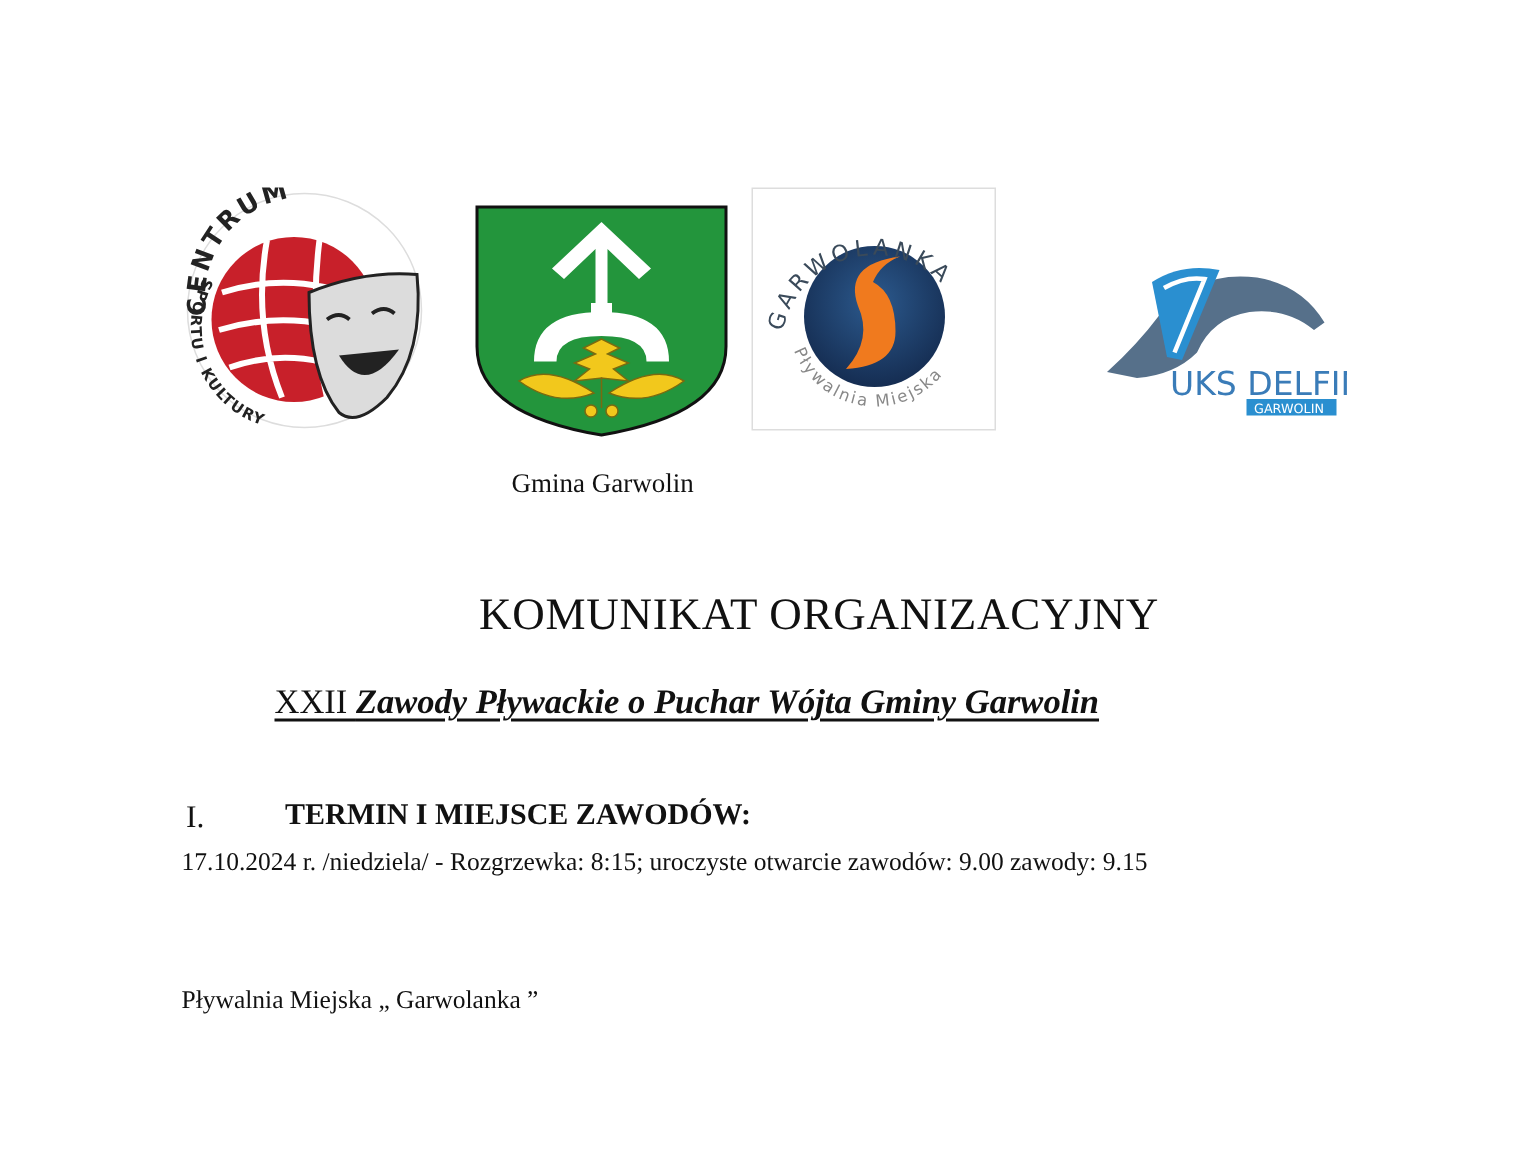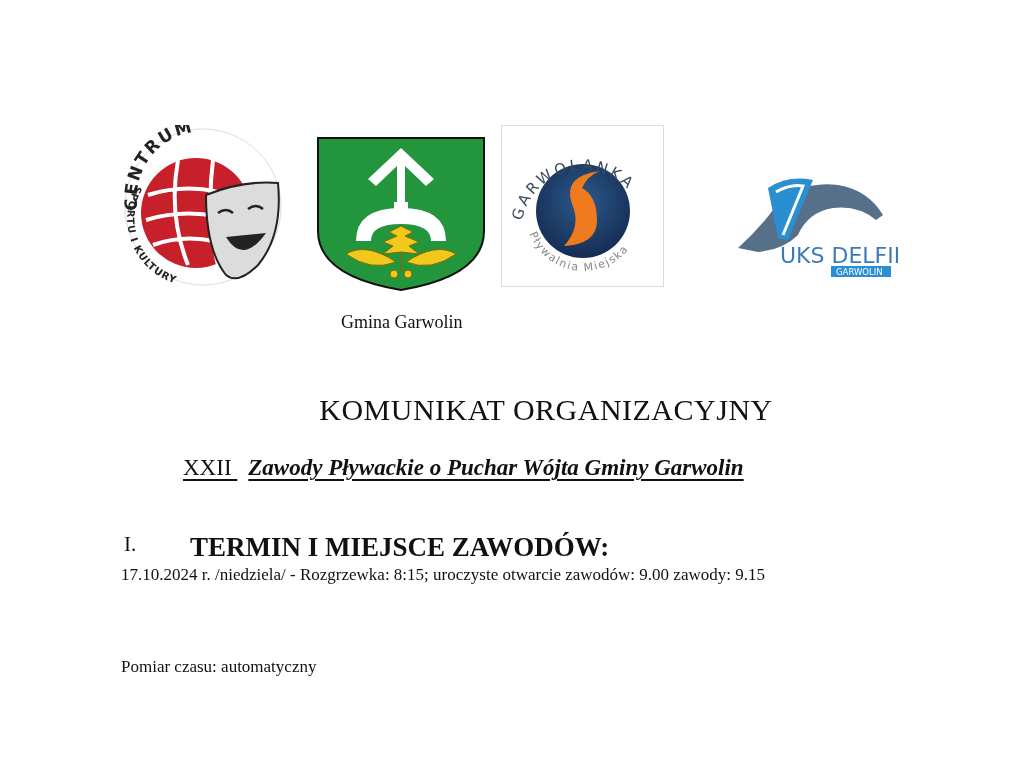--- a/index.html
+++ b/index.html
@@ -4,23 +4,23 @@
 <style>
   html, body { margin: 0; padding: 0; background: #ffffff; }
   body { width: 1024px; height: 768px; position: relative; overflow: hidden;
          font-family: "Liberation Serif", "DejaVu Serif", serif; color: #111; }
   .logo { position: absolute; }
   .caption { position: absolute; left: 341px; top: 312px; font-size: 18px; }
   .title { position: absolute; left: 0; width: 1024px; top: 393px; text-align: center;
            font-size: 30px; letter-spacing: 0.5px; padding-left: 34px; }
   .subtitle { position: absolute; left: 183px; top: 455px; font-size: 23px;
               text-decoration: underline; text-decoration-thickness: 2px; text-underline-offset: 4px; }
-  .subtitle .it { font-style: italic; font-weight: bold; margin-left: 11px; }
+  .subtitle .it { font-style: italic; font-weight: bold; }
   .sec-num { position: absolute; left: 124px; top: 532px; font-size: 21px; }
-  .sec-title { position: absolute; left: 190px; top: 532px; font-size: 27px; font-weight: bold; }
+  .sec-title { position: absolute; left: 190px; top: 532px; font-size: 20px; font-weight: bold; }
   .para { position: absolute; left: 121px; top: 564px; width: 780px; font-size: 17px;
           line-height: 22px; text-align: justify; text-align-last: left; }
   .venue { position: absolute; left: 121px; top: 656px; font-size: 17px; line-height: 21.5px; }
   .venue div { white-space: nowrap; }
 </style>
 </head>
 <body>
 
 <div class="logo" style="left:118px; top:125px; width:170px; height:165px;">
   <svg width="170" height="165" viewBox="0 0 170 165">
@@ -99,14 +99,14 @@
 
 <div class="title">KOMUNIKAT ORGANIZACYJNY</div>
 
 <div class="subtitle"><span>XXII </span><span class="it">Zawody Pływackie o Puchar Wójta Gminy Garwolin</span></div>
 
 <div class="sec-num">I.</div>
 <div class="sec-title">TERMIN I MIEJSCE ZAWODÓW:</div>
 <div class="para">17.10.2024 r. /niedziela/ - Rozgrzewka: 8:15; uroczyste otwarcie zawodów: 9.00 zawody: 9.15</div>
 
 <div class="venue">
-  <div>Pomiar czasu: automatyczny</div>
+  <div>Pływalnia Miejska „ Garwolanka ”</div>
 </div>
 
 </body></html>

